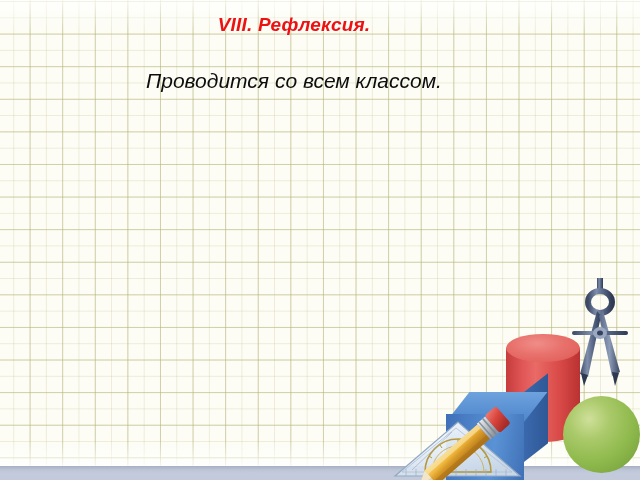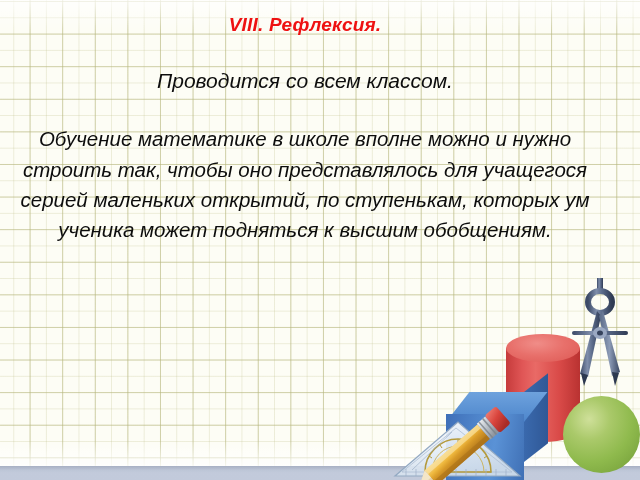--- a/index.html
+++ b/index.html
@@ -70,21 +70,20 @@
     pointer-events: none;
   }
 
   
   .content {
     position: absolute;
     left: 0;
     top: 0;
     width: 588px;
     text-align: center;
-    padding-left: 11px;
   }
 
   .title {
     margin: 0;
     padding-top: 14px;
     color: #ee1111;
     font-size: 19px;
     font-weight: bold;
     font-style: italic;
     letter-spacing: 0.2px;
@@ -295,16 +294,15 @@
         <path d="M16 22 L0 31.5 L16 41 Z" fill="#e7d3ab"></path>
         <path d="M16 22 L0 31.5 L16 31.5 Z" fill="#f3e6c8"></path>
         <path d="M6.5 27 L0 31.5 L6.5 36 Z" fill="#2e2a26"></path>
       </g>
     </svg>
   </div>
 
   <div class="content">
     <h1 class="title">VIII. Рефлексия.</h1>
     <p class="subtitle">Проводится со всем классом.</p>
-    <p class="paragraph">Обучение математике в школе вполне можно и нужно строить так, чтобы оно представлялось для учащегося серией маленьких открытий, по ступенькам, которых ум ученика может подняться к высшим обобщениям.</p>
   </div>
 
 </div>
 
 </body></html>

